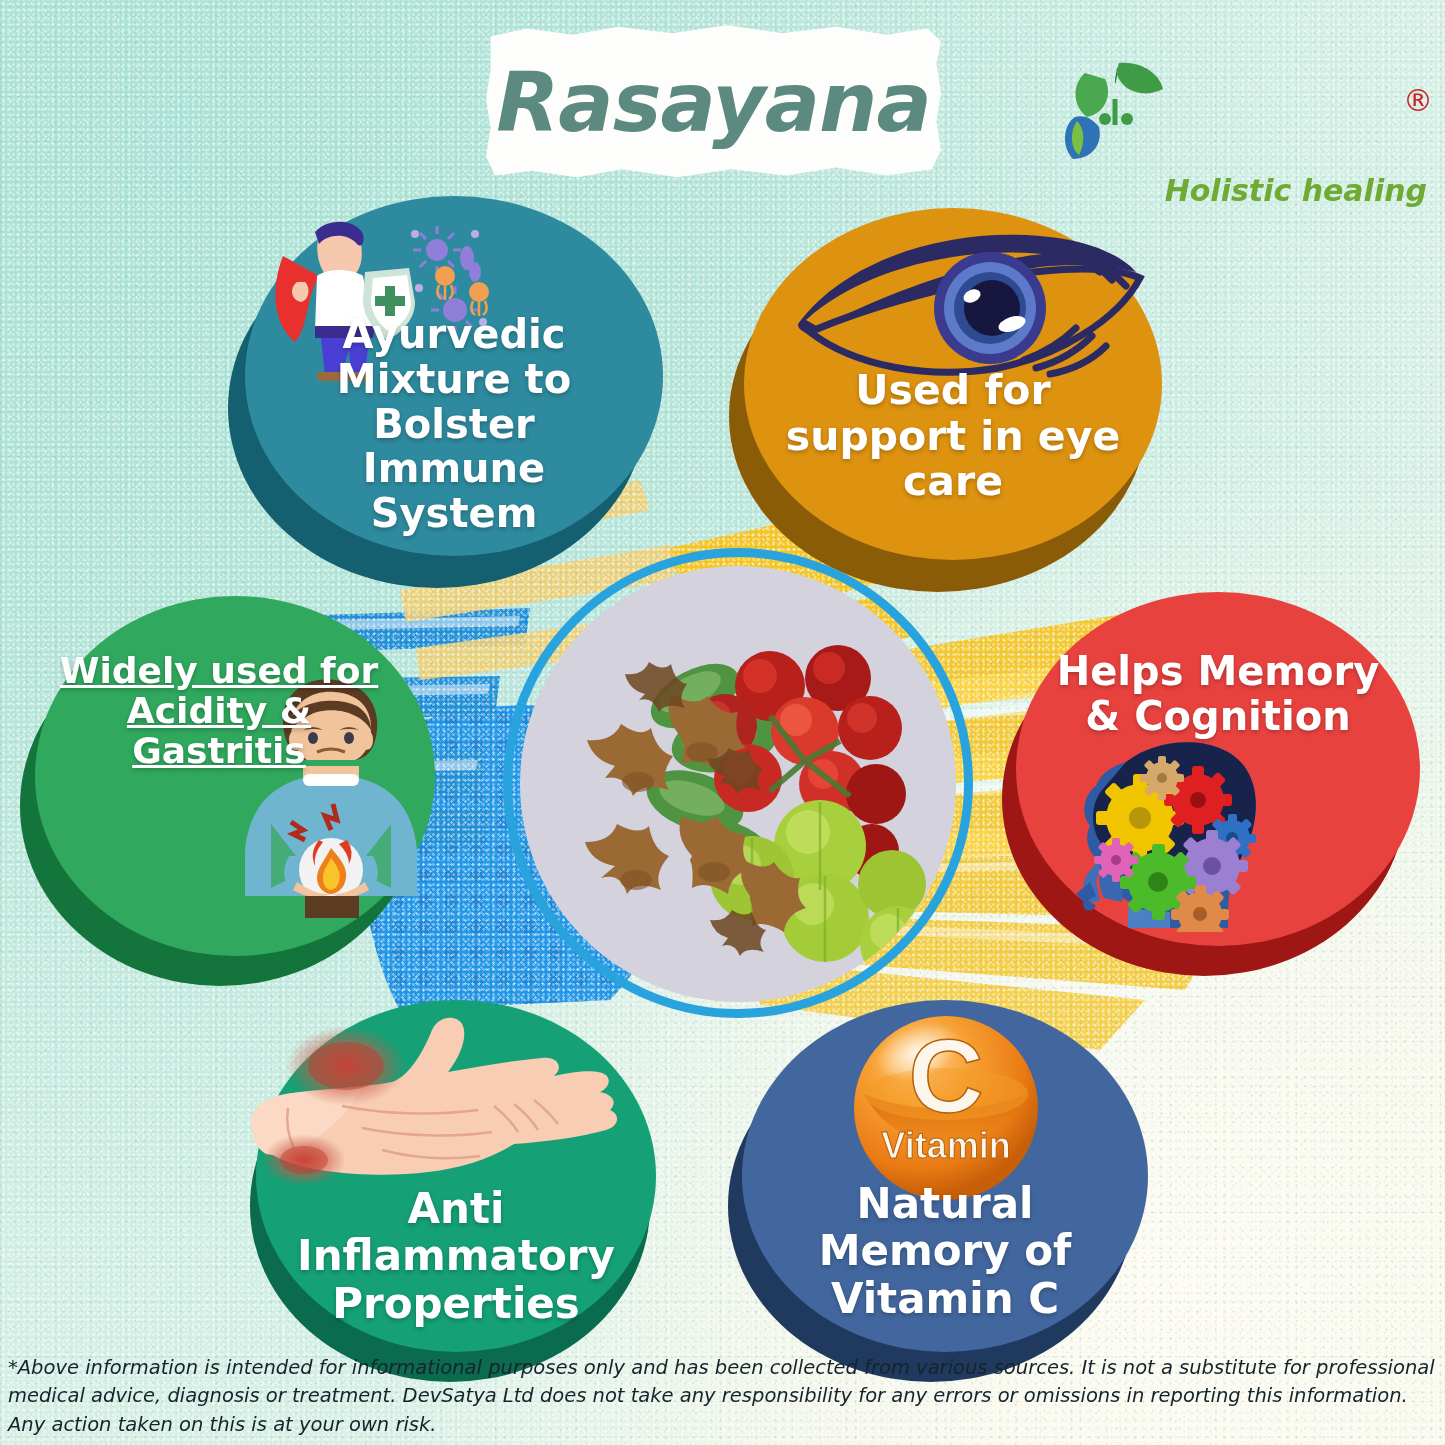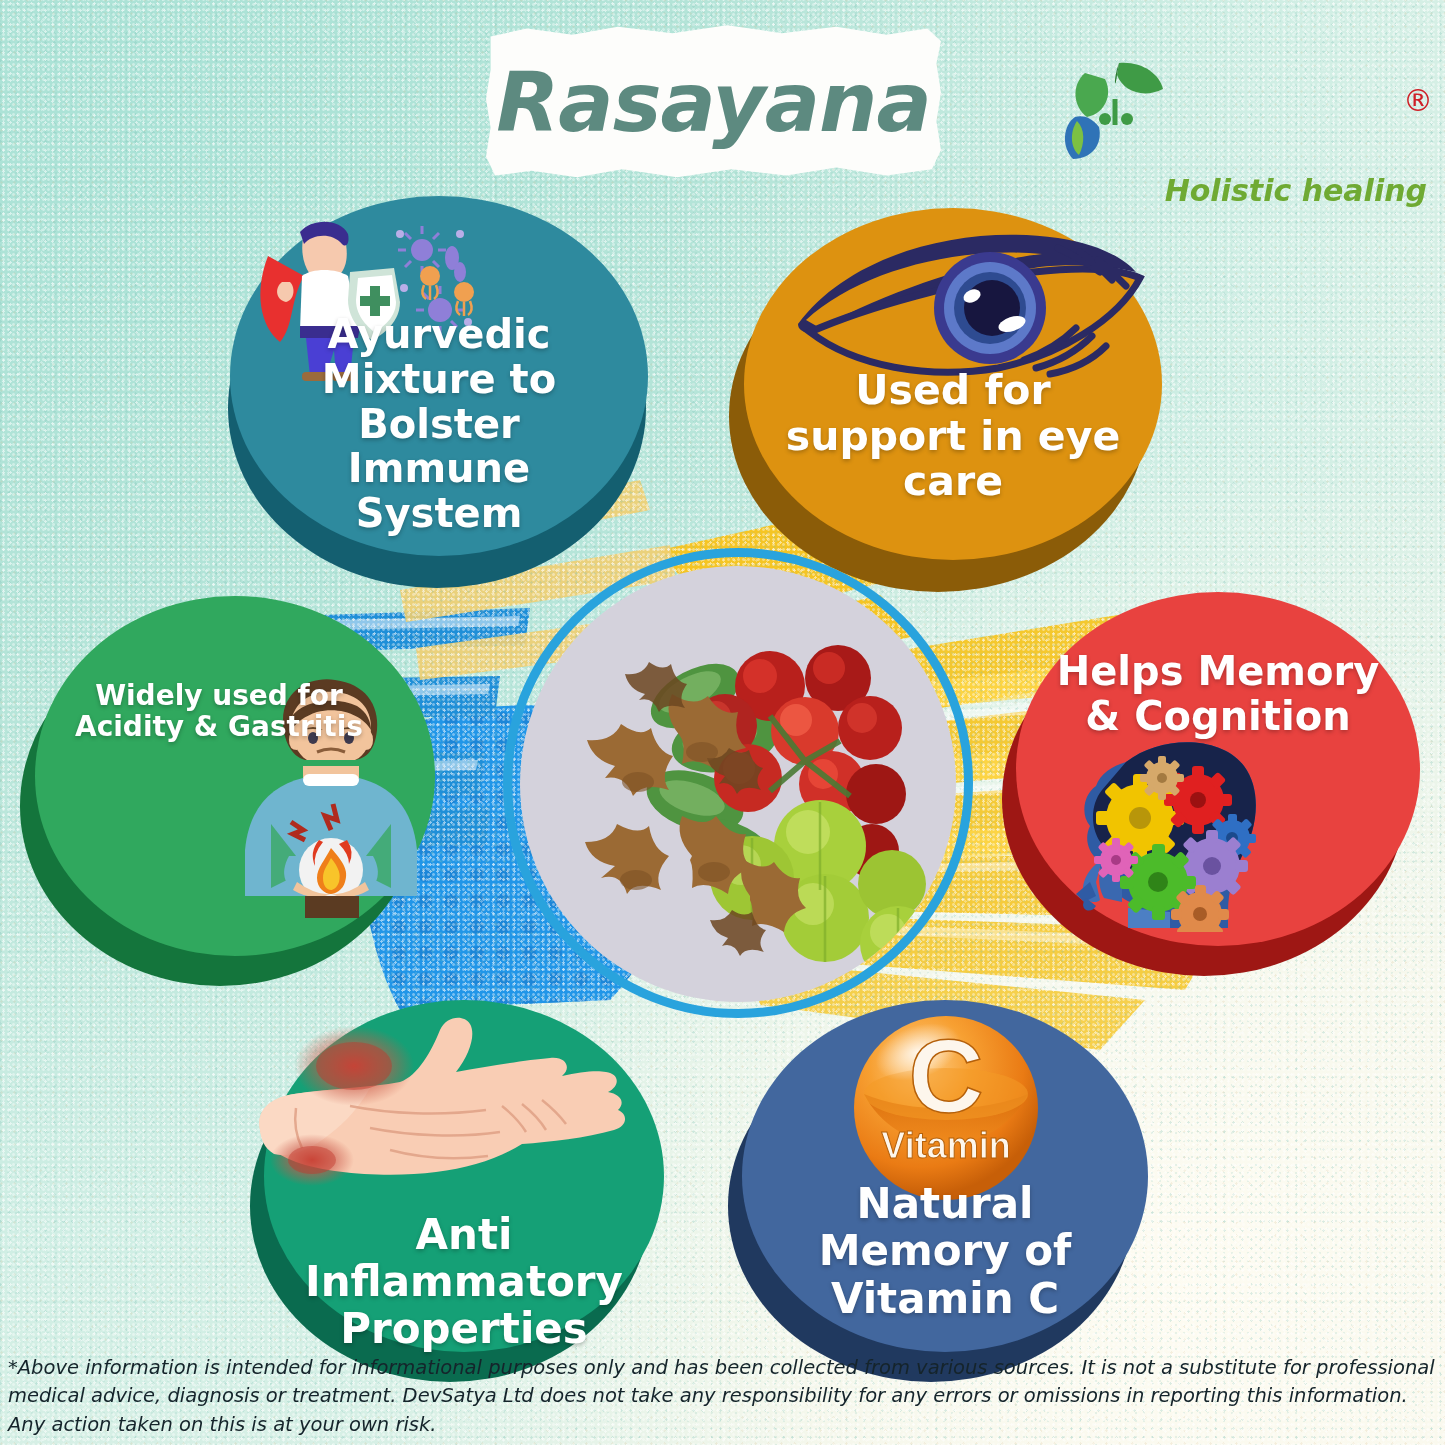--- a/index.html
+++ b/index.html
@@ -89,37 +89,37 @@
   .bubble .label{
     position:relative;z-index:4;
     color:#ffffff;font-weight:700;text-align:center;line-height:1.12;
     font-family:"DejaVu Sans", sans-serif;
     text-shadow:0 2px 4px rgba(0,0,0,.25);
   }
   .bshadow{position:absolute;border-radius:50%;z-index:0;}
   .art{position:absolute;z-index:2;pointer-events:none;}
 
   
-  #b1{left:230px;top:196px;width:418px;height:360px;background:#2e8a9e;z-index:6;}
+  #b1{left:245px;top:196px;width:418px;height:360px;background:#2e8a9e;z-index:6;}
   #b1s{left:228px;top:228px;width:418px;height:360px;background:#145f70;z-index:5;}
   #b1 .label{font-size:40px;width:330px;margin-top:96px;}
   
   #b2{left:744px;top:208px;width:418px;height:352px;background:#dd9210;z-index:6;}
   #b2s{left:729px;top:240px;width:418px;height:352px;background:#8b5c08;z-index:5;}
   #b2 .label{font-size:41px;width:360px;margin-top:105px;}
   
   #b3{left:35px;top:596px;width:400px;height:360px;background:#30a85e;z-index:6;}
   #b3s{left:20px;top:626px;width:400px;height:360px;background:#14753c;z-index:5;}
-  #b3 .label{font-size:28px;width:330px;margin-top:-130px;margin-right:32px;}
+  #b3 .label{font-size:36px;width:330px;margin-top:-130px;margin-right:32px;text-decoration:underline;}
   
   #b4{left:1016px;top:592px;width:404px;height:354px;background:#e8423f;z-index:6;}
   #b4s{left:1002px;top:622px;width:404px;height:354px;background:#9e1714;z-index:5;}
   #b4 .label{font-size:40px;width:350px;margin-top:-150px;}
   
-  #b5{left:264px;top:1000px;width:400px;height:352px;background:#15a076;z-index:6;justify-content:flex-end;}
+  #b5{left:256px;top:1000px;width:400px;height:352px;background:#15a076;z-index:6;}
   #b5s{left:250px;top:1030px;width:400px;height:352px;background:#0a6b4f;z-index:5;}
   #b5 .label{font-size:42px;width:350px;margin-top:160px;}
   
   #b6{left:742px;top:1000px;width:406px;height:352px;background:#42679e;z-index:6;}
   #b6s{left:728px;top:1030px;width:406px;height:352px;background:#20395f;z-index:5;}
   #b6 .label{font-size:42px;width:350px;margin-top:150px;}
 
   
   #center-ring{
     position:absolute;left:503px;top:548px;width:470px;height:470px;

